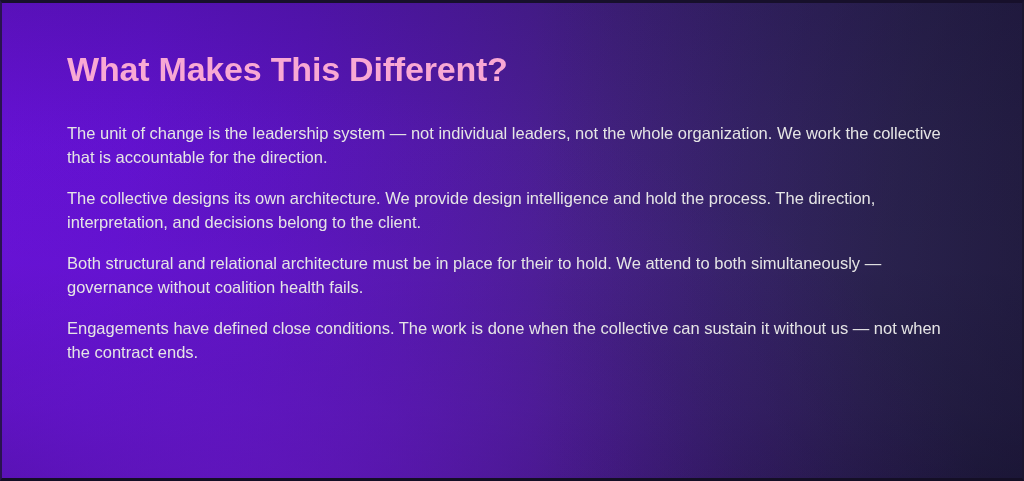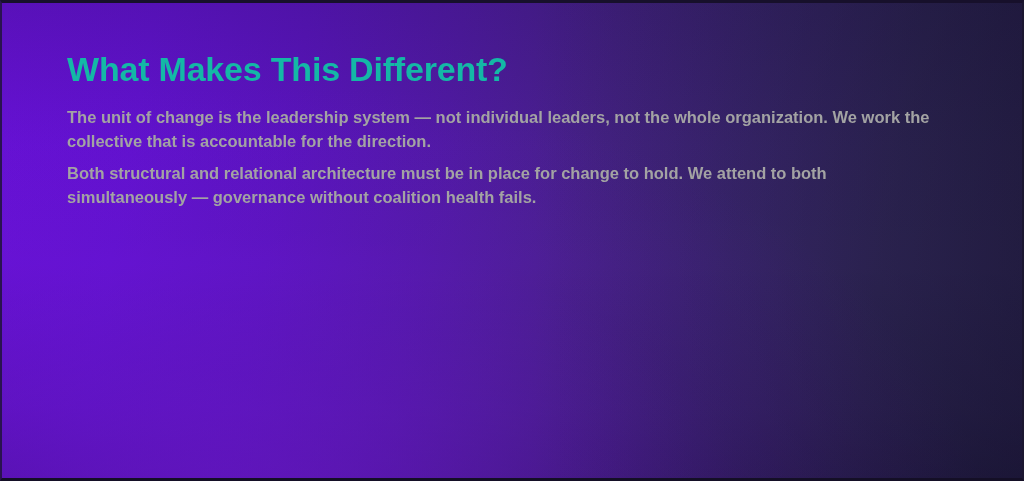--- a/index.html
+++ b/index.html
@@ -90,37 +90,37 @@
 
   .page-title {
     position: absolute;
     top: 45px;
     left: 0;
     margin: 0;
     font-size: 34px;
     font-weight: bold;
     line-height: 42px;
     letter-spacing: -0.2px;
-    color: #14b8a6;
+    color: #f9a8d4;
     white-space: nowrap;
   }
 
   .body-copy {
     position: absolute;
     top: 101px;
     left: 0;
     width: 884px;
   }
 
   .body-copy p {
-    margin: 1px 0 8px 0;
+    margin: 17px 0 8px 0;
     font-size: 16.5px;
     line-height: 24px;
-    color: #a3a3a3;
-    font-weight: bold;
+    color: #e5e5e5;
+    font-weight: normal;
   }
 
   .body-copy p:last-child {
     margin-bottom: 0;
   }
 </style>
 </head>
 <body>
 
 <div id="slide">
@@ -129,17 +129,19 @@
   <div class="bg-vert"></div>
   <div class="bg-glow"></div>
   <div class="bg-right"></div>
 
   <div class="content">
 
     <h1 class="page-title">What Makes This Different?</h1>
 
     <div class="body-copy">
       <p>The unit of change is the leadership system — not individual leaders, not the whole organization. We work the collective that is accountable for the direction.</p>
-      <p>Both structural and relational architecture must be in place for change to hold. We attend to both simultaneously — governance without coalition health fails.</p>
+      <p>The collective designs its own architecture. We provide design intelligence and hold the process. The direction, interpretation, and decisions belong to the client.</p>
+      <p>Both structural and relational architecture must be in place for their to hold. We attend to both simultaneously — governance without coalition health fails.</p>
+      <p>Engagements have defined close conditions. The work is done when the collective can sustain it without us — not when the contract ends.</p>
     </div>
 
   </div>
 </div>
 
 </body></html>

